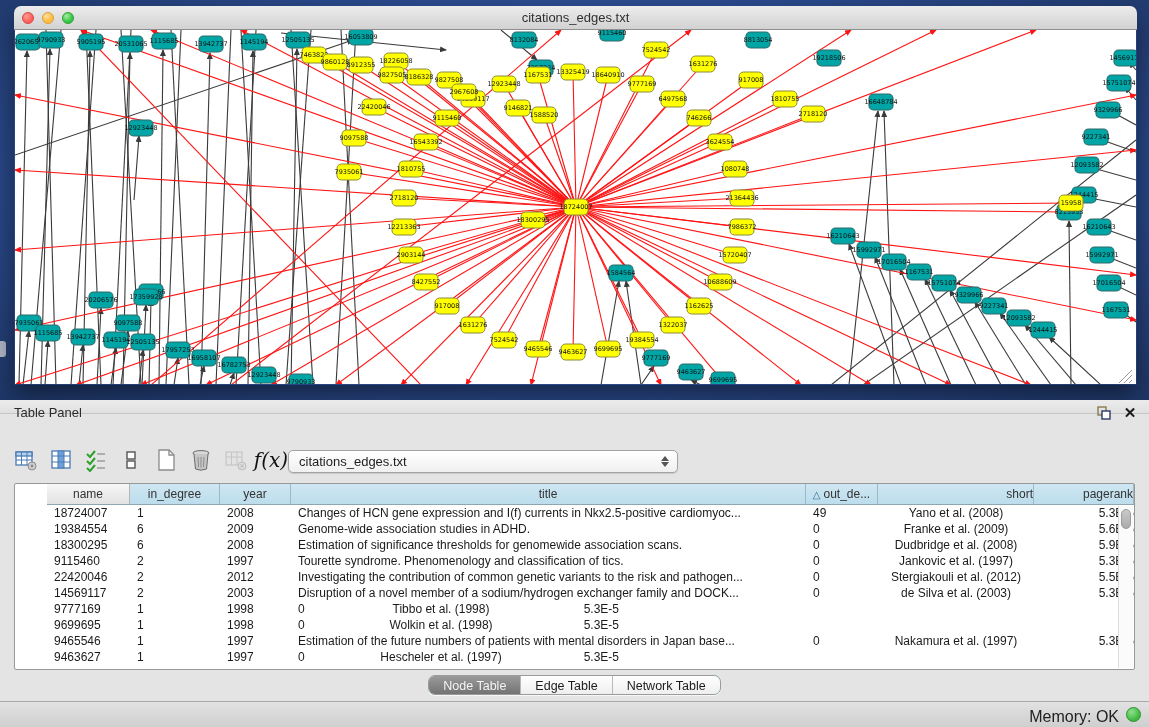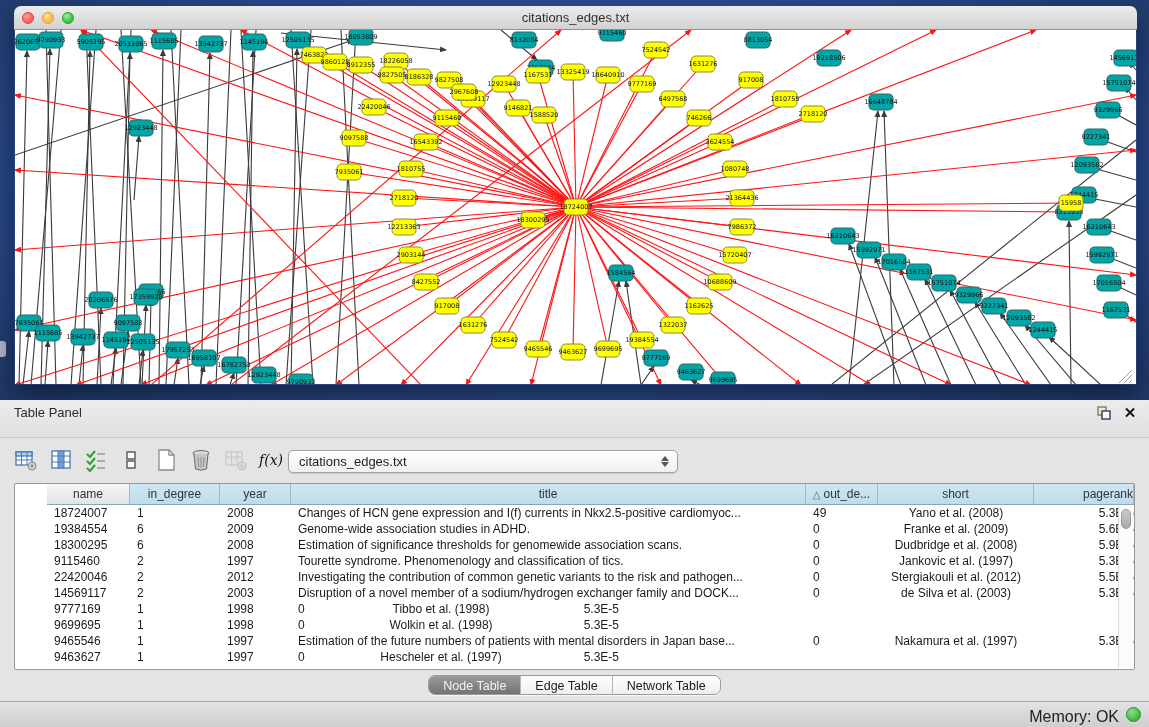--- a/index.html
+++ b/index.html
@@ -22,45 +22,45 @@
   svg.net { display:block; width:1121px; height:354px; }
   .er { stroke:#FF1414; stroke-width:1.1; fill:none; }
   .ek { stroke:#3A3A3A; stroke-width:1.1; fill:none; }
   .grip { stroke:#9a9a9a; stroke-width:1; }
   .ny rect { fill:#FFFF00; stroke:#8a8a3a; stroke-width:1; }
   .nt rect { fill:#00A5A5; stroke:#2F6B6B; stroke-width:1.2; }
   .net text { font-family:"DejaVu Sans", sans-serif; font-size:6.5px; fill:#101010; }
 
   
   .tpanel { position:absolute; left:0; top:400px; width:1149px; height:327px; background:#E4E4E4; }
-  .ptitlebar { position:relative; height:38px; background:linear-gradient(#ECECEC,#E0E0E0); border-bottom:1px solid #c6c6c6; }
+  .ptitlebar { position:relative; height:14px; background:linear-gradient(#ECECEC,#E0E0E0); border-bottom:1px solid #c6c6c6; }
   .ptitle { position:absolute; left:14px; top:5px; font-size:13px; color:#2b2b2b; }
   .pbtn { position:absolute; top:4px; width:18px; height:18px; cursor:default; }
   .float-btn { right:36px; }
   .close-btn { right:10px; font-size:15px; font-weight:bold; color:#1a1a1a; text-align:center; line-height:18px; }
 
   .toolbar { position:absolute; left:14px; top:46px; height:28px; display:flex; align-items:center; gap:11px; }
   .tbi { width:24px; height:24px; display:flex; align-items:center; justify-content:center; }
-  .fx { font-family:"DejaVu Serif", serif; font-style:italic; font-size:14px; color:#111; }
+  .fx { font-family:"DejaVu Serif", serif; font-style:italic; font-size:20px; color:#111; }
   .combo { position:absolute; left:288px; top:50px; width:390px; height:23px; background:linear-gradient(#fff,#f0f0f0);
     border:1px solid #a3a3a3; border-radius:5px; box-shadow:0 1px 1px rgba(0,0,0,.12); display:flex; align-items:center; }
   .combo-val { flex:1; padding-left:10px; font-size:13px; color:#1d1d1d; }
   .combo-arrows { width:20px; display:flex; flex-direction:column; align-items:center; gap:1px; padding-right:4px; }
   .combo-arrows i { width:0; height:0; border-left:4px solid transparent; border-right:4px solid transparent; }
   .combo-arrows .up { border-bottom:5px solid #555; }
   .combo-arrows .dn { border-top:5px solid #555; }
 
   .tablebox { position:absolute; left:14px; top:83px; width:1121px; height:187px; background:#fff;
     border:1px solid #989898; border-radius:2px; overflow:hidden;padding-left:32px; }
   .thead { display:flex; height:21px; border-bottom:1px solid #8fa6b2; }
   .th { font-size:12px; color:#333; text-align:center; line-height:20px;
     background:linear-gradient(#CFE7F2,#BCDDEC); border-right:1px solid #9db9c6; overflow:hidden; white-space:nowrap; }
   .th.gray { background:linear-gradient(#F7F7F7,#E2E2E2); border-right:1px solid #b5b5b5; }
   .th .sort { color:#2f6f9a; font-size:10px; margin-right:3px; }
-  .c0{width:83px;} .c1{width:90px;} .c2{width:71px;} .c3{width:515px;} .c4{width:72px;} .c5{width:156px;} .c6{width:100px;text-align:right;}
+  .c0{width:83px;} .c1{width:90px;} .c2{width:71px;} .c3{width:515px;} .c4{width:72px;} .c5{width:156px;text-align:right;} .c6{width:100px;text-align:right;}
   .trow { display:flex; height:16px; }
   .td { font-size:12px; color:#1a1a1a; line-height:16px; white-space:nowrap; overflow:hidden; padding-left:7px; }
   .td.center { text-align:center; padding-left:0; }
   .vscroll { position:absolute; right:1px; top:22px; bottom:1px; width:15px; background:#FBFBFB; border-left:1px solid #DDD; }
   .vthumb { position:absolute; left:2px; top:3px; width:10px; height:20px; border-radius:5px;
     background:linear-gradient(#c9c9c9,#ababab); border:1px solid #9a9a9a; }
 
   .tabsrow { position:absolute; left:0; top:275px; width:100%; display:flex; justify-content:center; }
   .seg { display:flex; border:1px solid #9b9b9b; border-radius:7px; overflow:hidden; height:20px;
     box-shadow:0 1px 0 rgba(255,255,255,.7); background:#86efac; }

